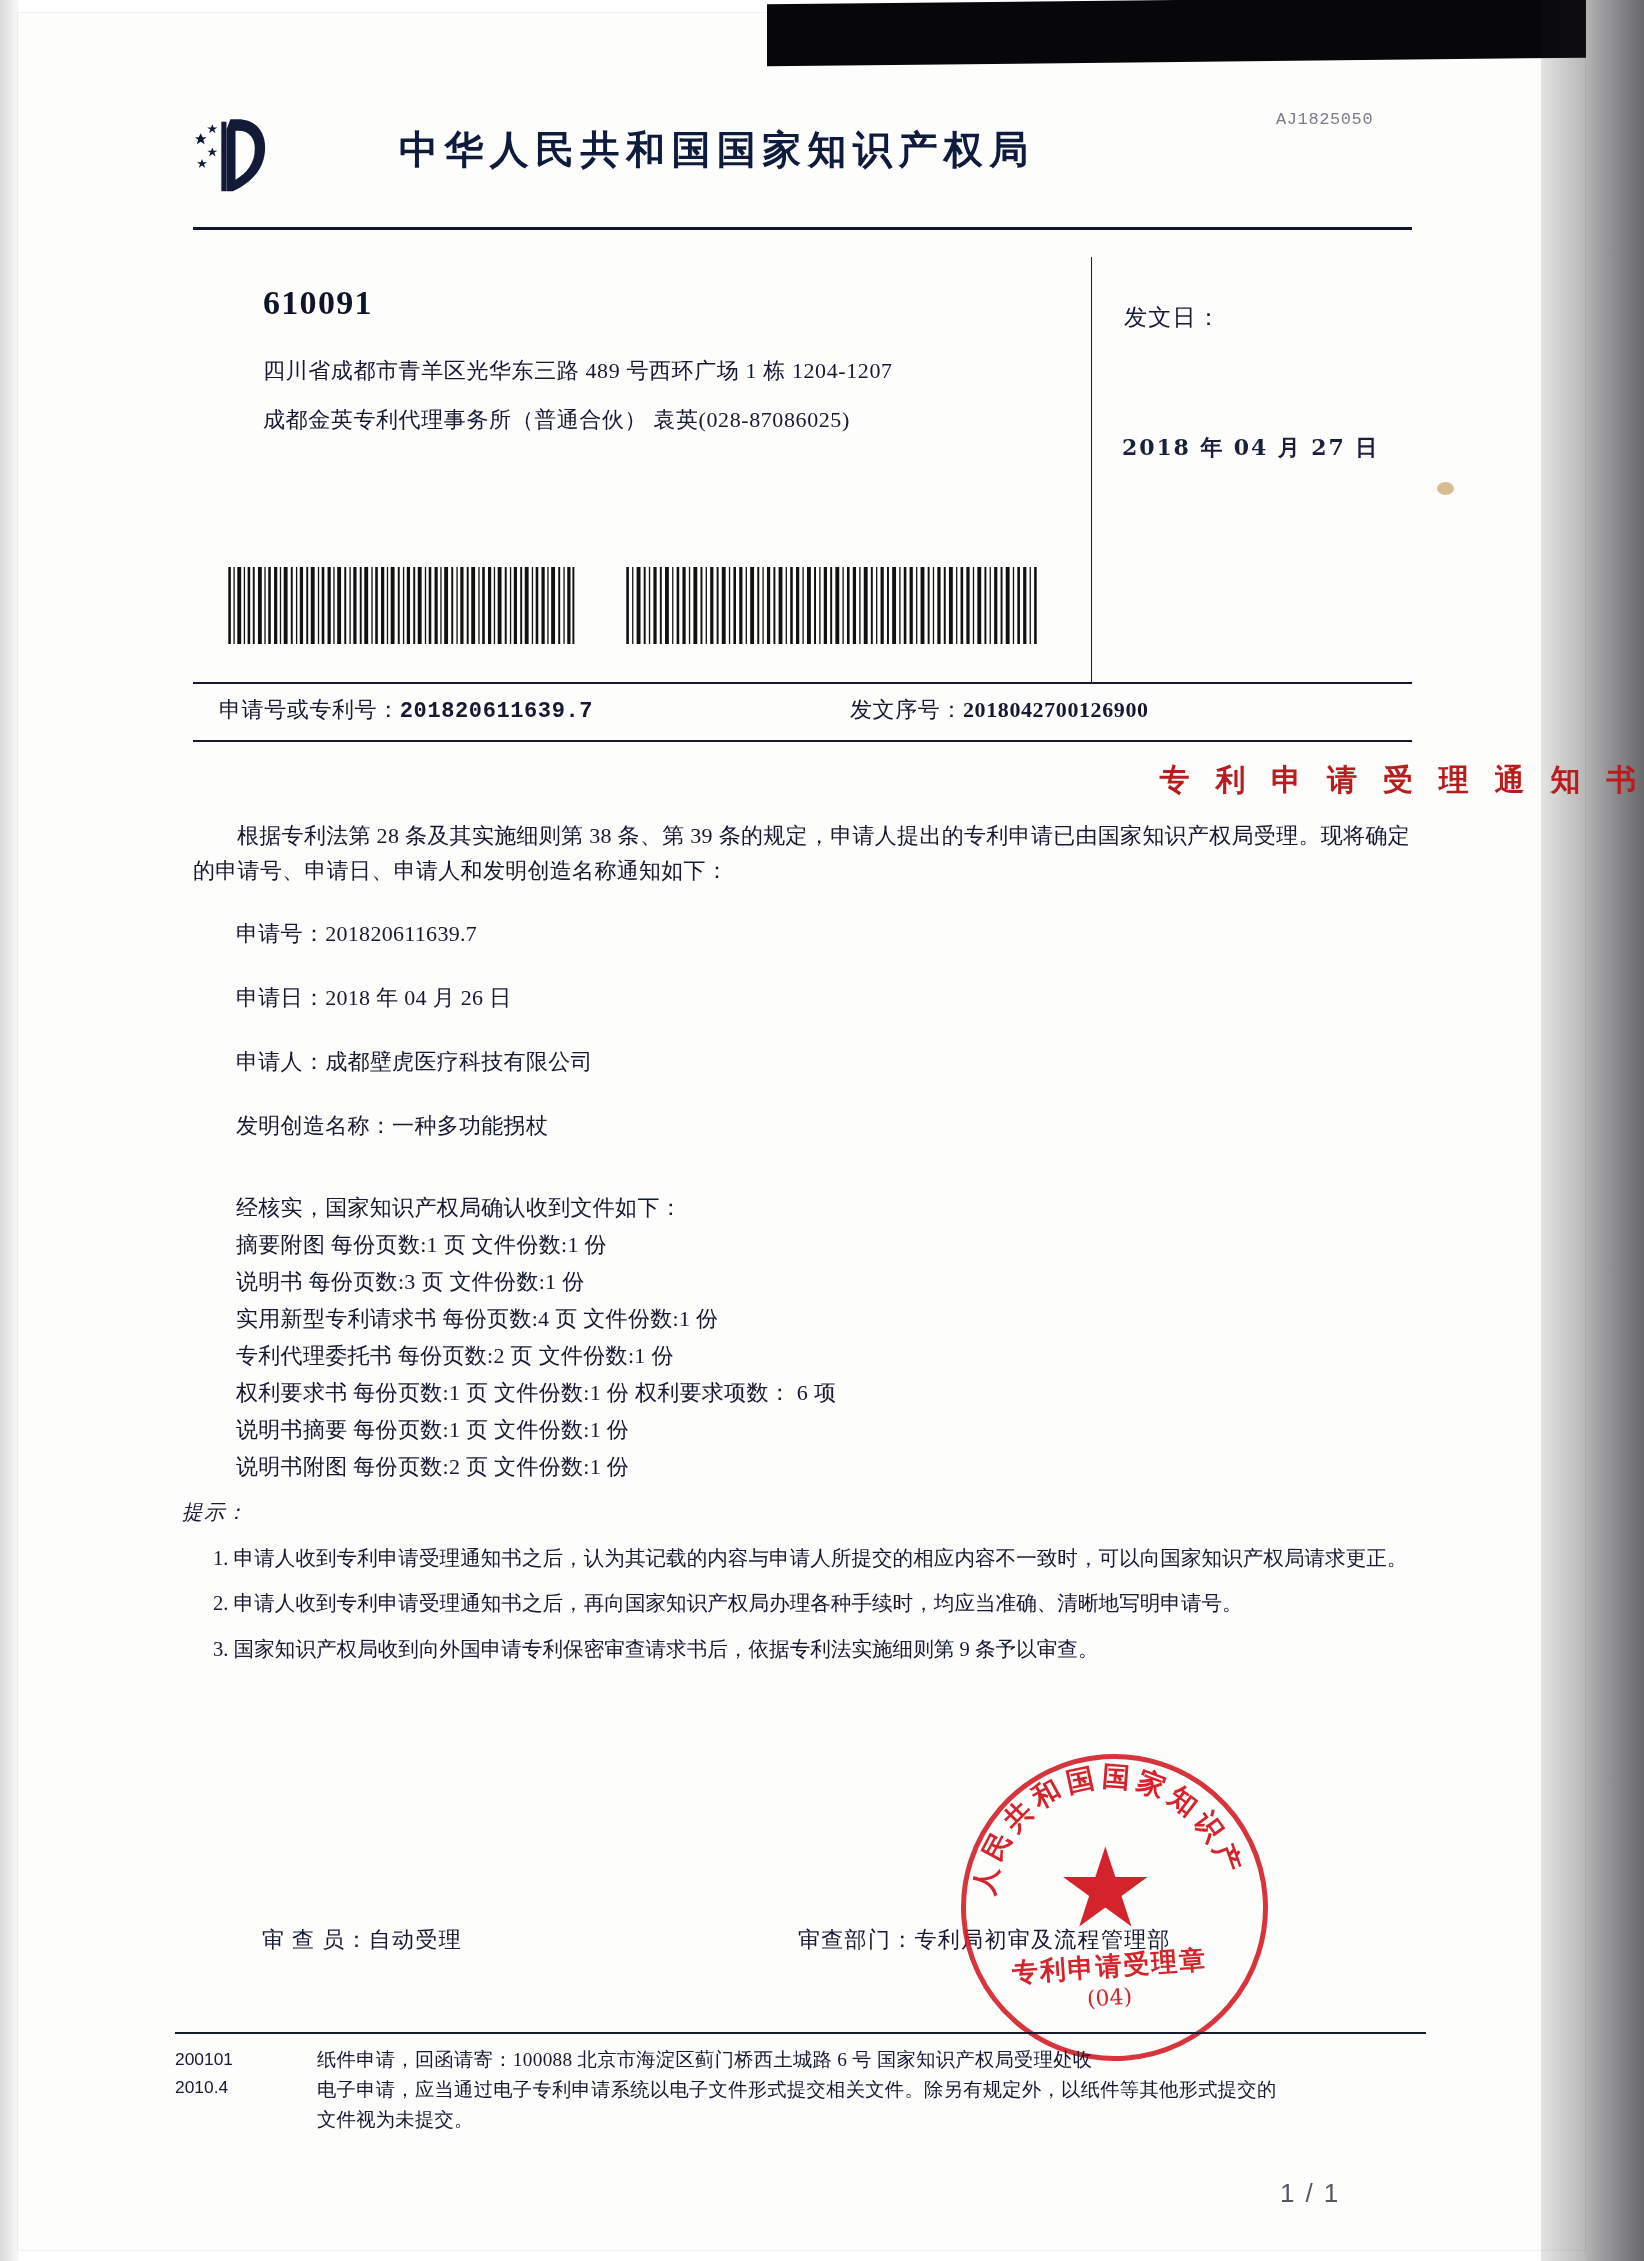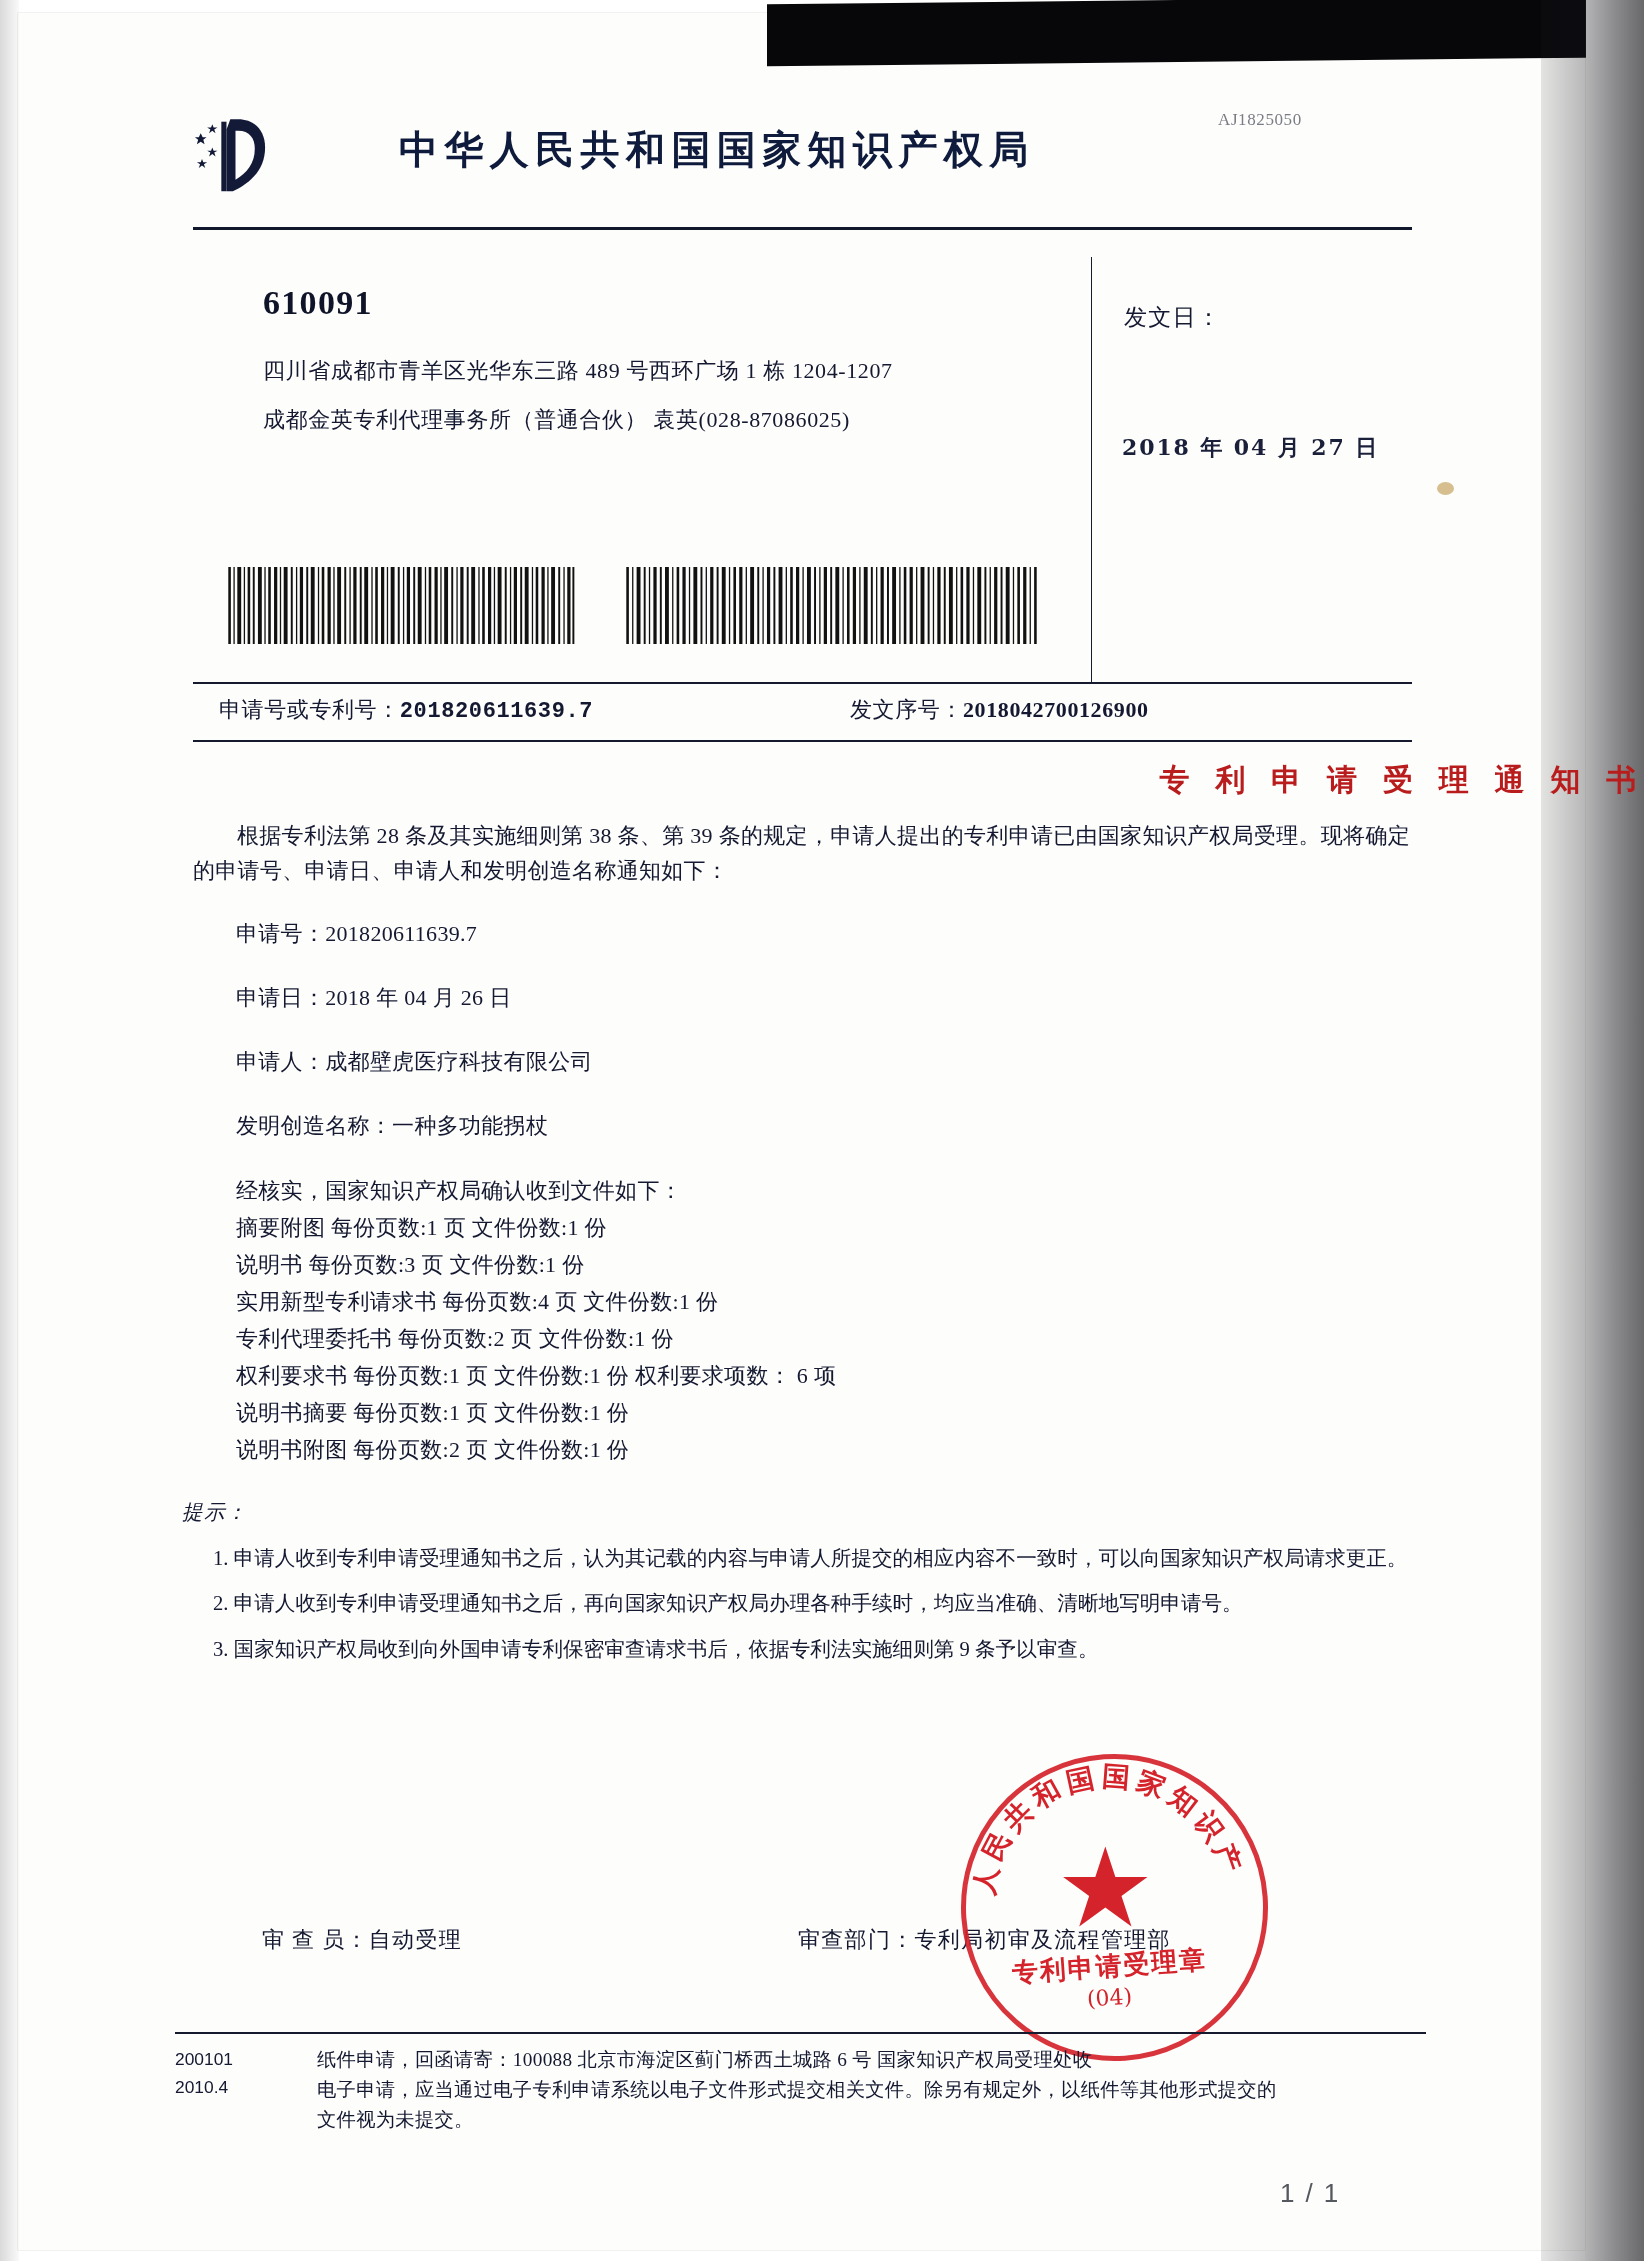--- a/index.html
+++ b/index.html
@@ -82,23 +82,23 @@
     top: 13px;
     font-family: "DejaVu Serif", serif;
     font-weight: bold;
     font-size: 39px;
     letter-spacing: 6.4px;
     color: #0f1b3c;
     white-space: nowrap;
   }
   .doc-code {
     position: absolute;
-    left: 1025px;
+    left: 1083px;
     top: 0px;
-    font-family: Liberation Serif, serif;
+    font-family: Liberation Mono, monospace;
     font-size: 17px;
     color: #7a7d86;
     letter-spacing: 0.6px;
   }
   .rule-top {
     position: absolute;
     left: 193px;
     top: 227px;
     width: 1219px;
     height: 2.6px;
@@ -234,21 +234,21 @@
   .kv-list {
     margin-top: 6.4px;
     padding-left: 43px;
   }
   .kv-list div {
     line-height: 36px;
     letter-spacing: 0.3px;
     margin-top: 28px;
   }
   .sec2 {
-    margin-top: 28px;
+    margin-top: 45px;
     padding-left: 43px;
   }
   .sec2 div {
     line-height: 37px;
     letter-spacing: 0.3px;
   }
 
   
   .tips {
     position: absolute;

